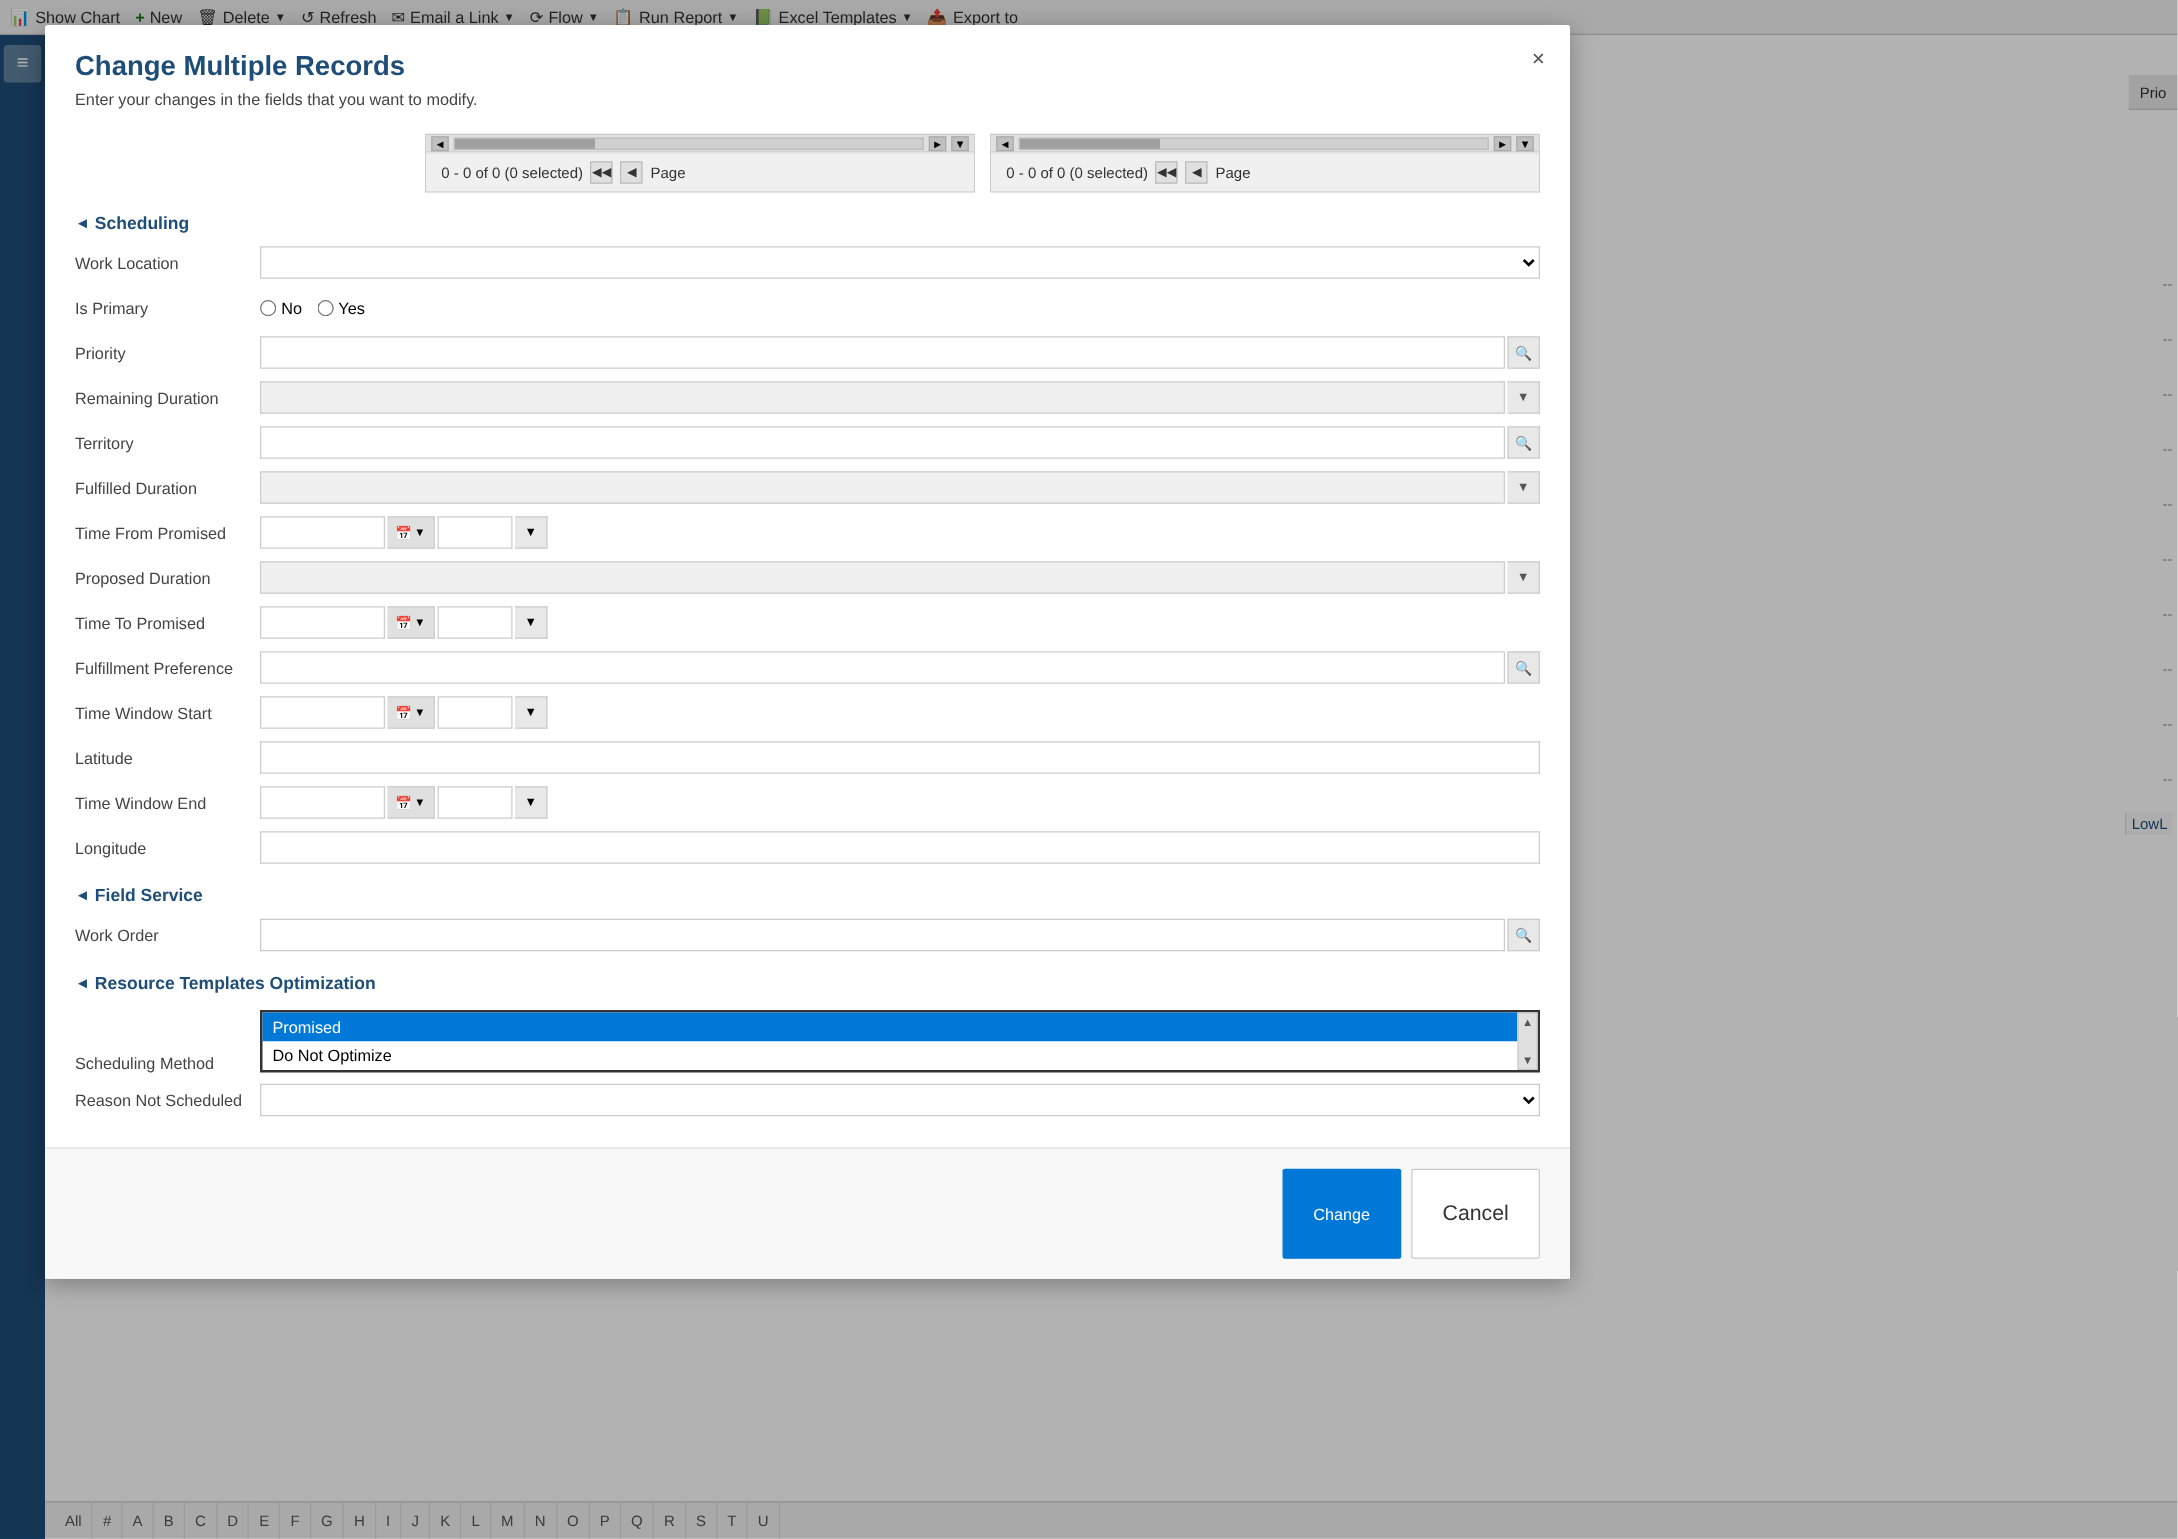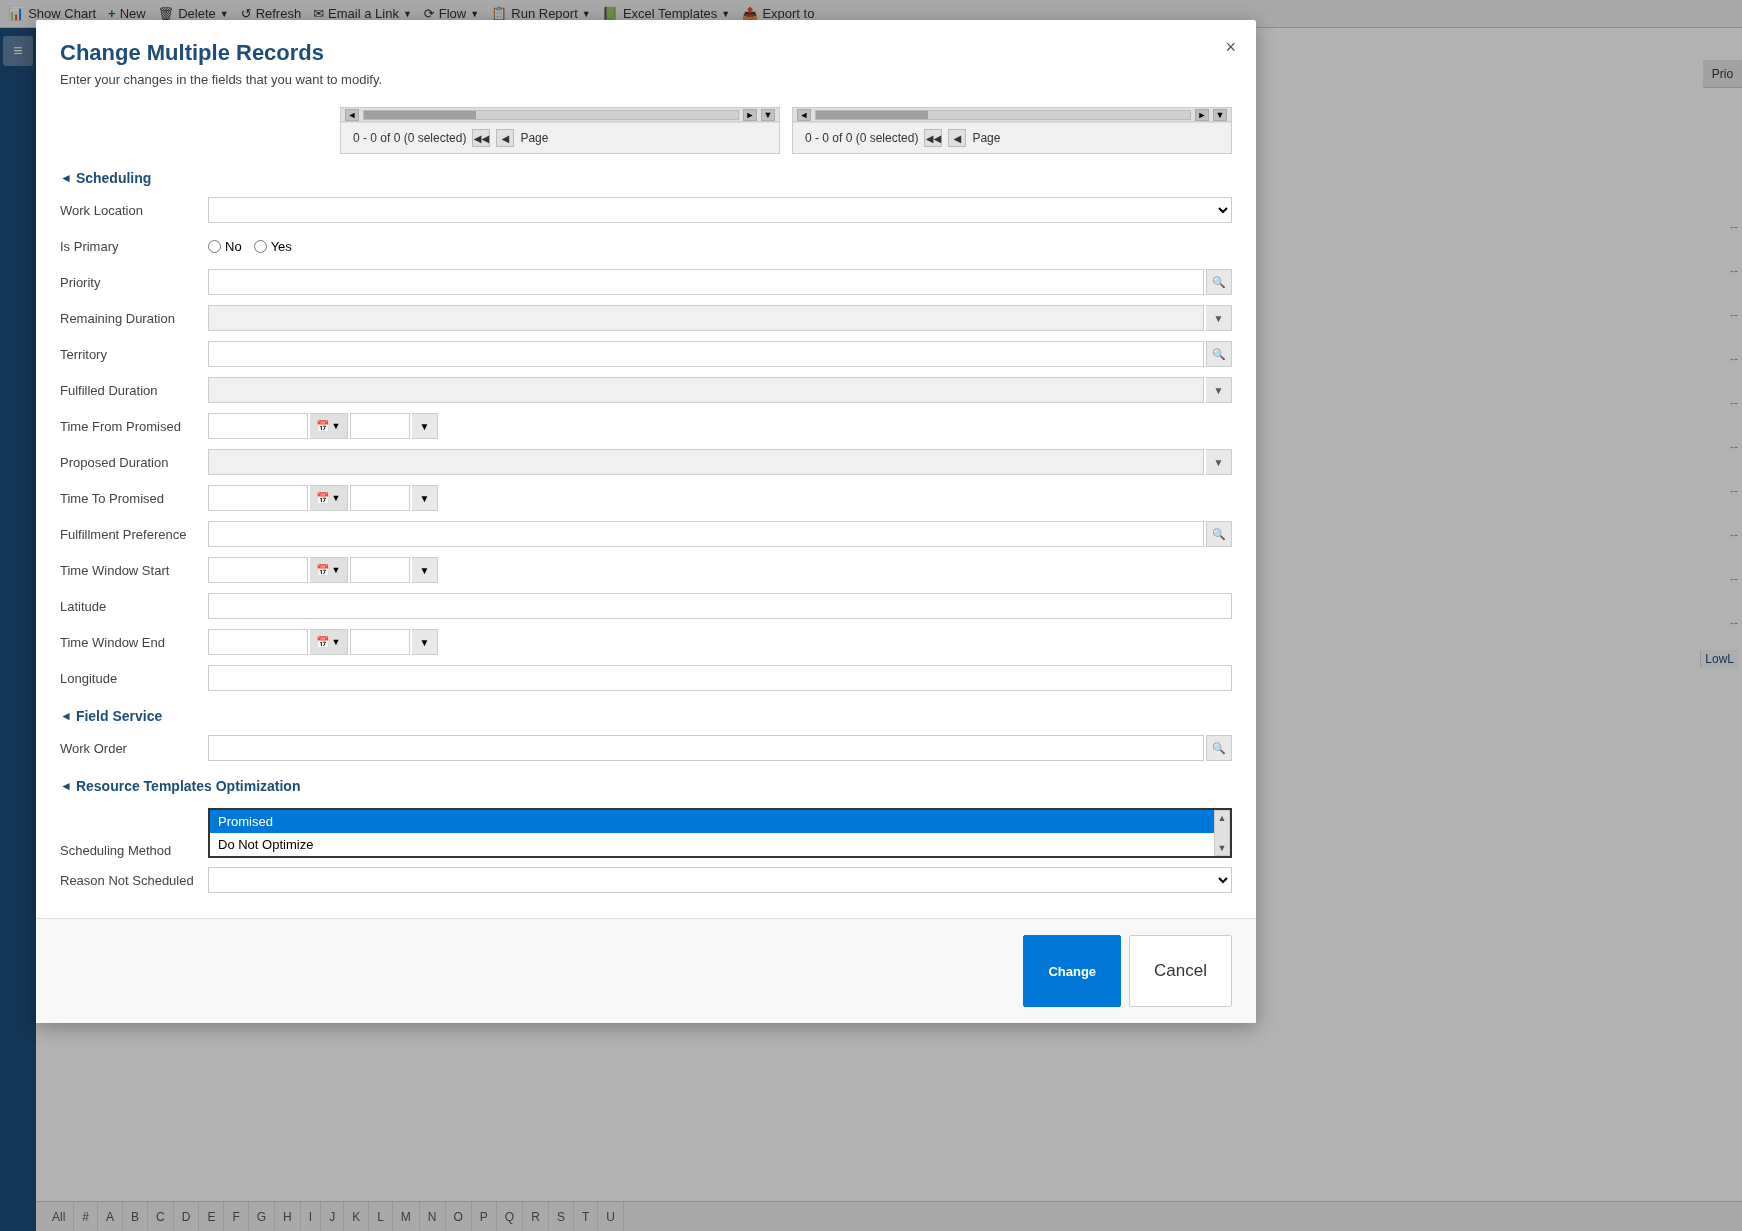--- a/index.html
+++ b/index.html
@@ -401,21 +401,21 @@
       border-top: 1px solid #e0e0e0;
       background: #f8f8f8;
     }
 
     .btn-primary {
       padding: 8px 24px;
       background: #0078d7;
       color: #fff;
       border: 1px solid #0078d7;
       font-size: 13px;
-      font-weight: 700;
+      font-weight: 400;
       cursor: pointer;
       border-radius: 2px;
       text-align: center;
     }
 
     .btn-secondary {
       padding: 25px 24px;
       background: #fff;
       color: #333;
       border: 1px solid #ccc;

